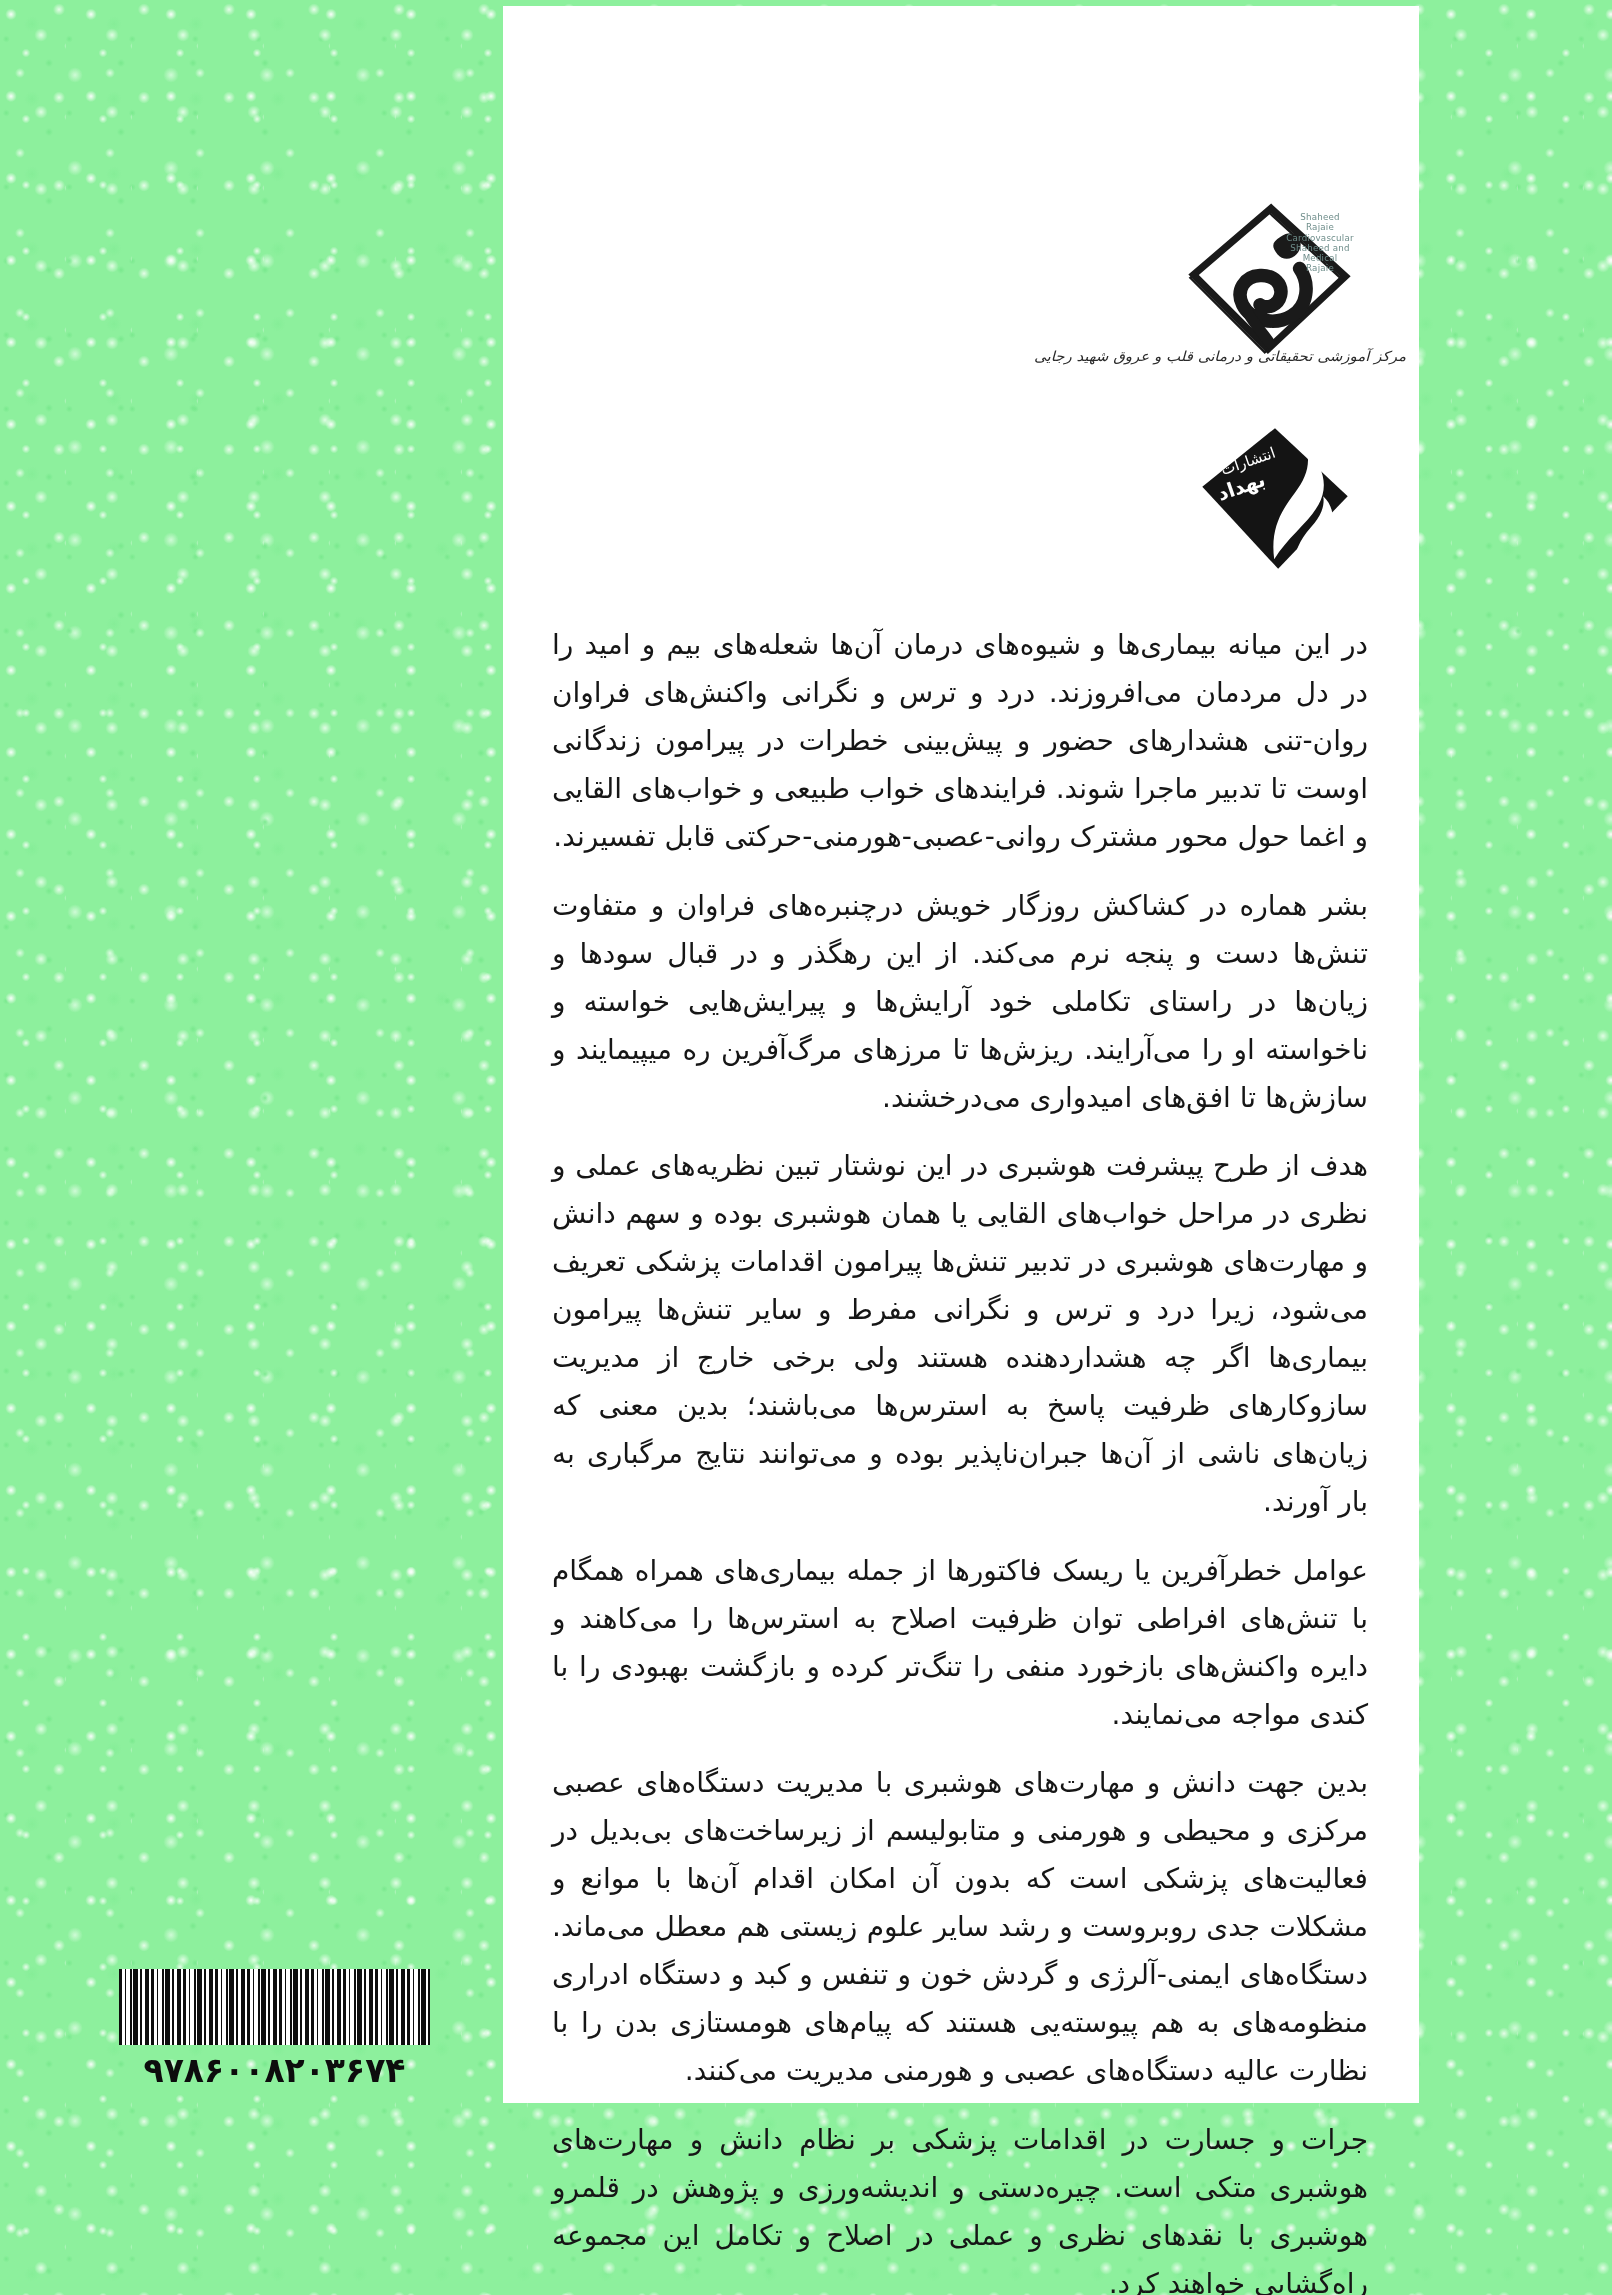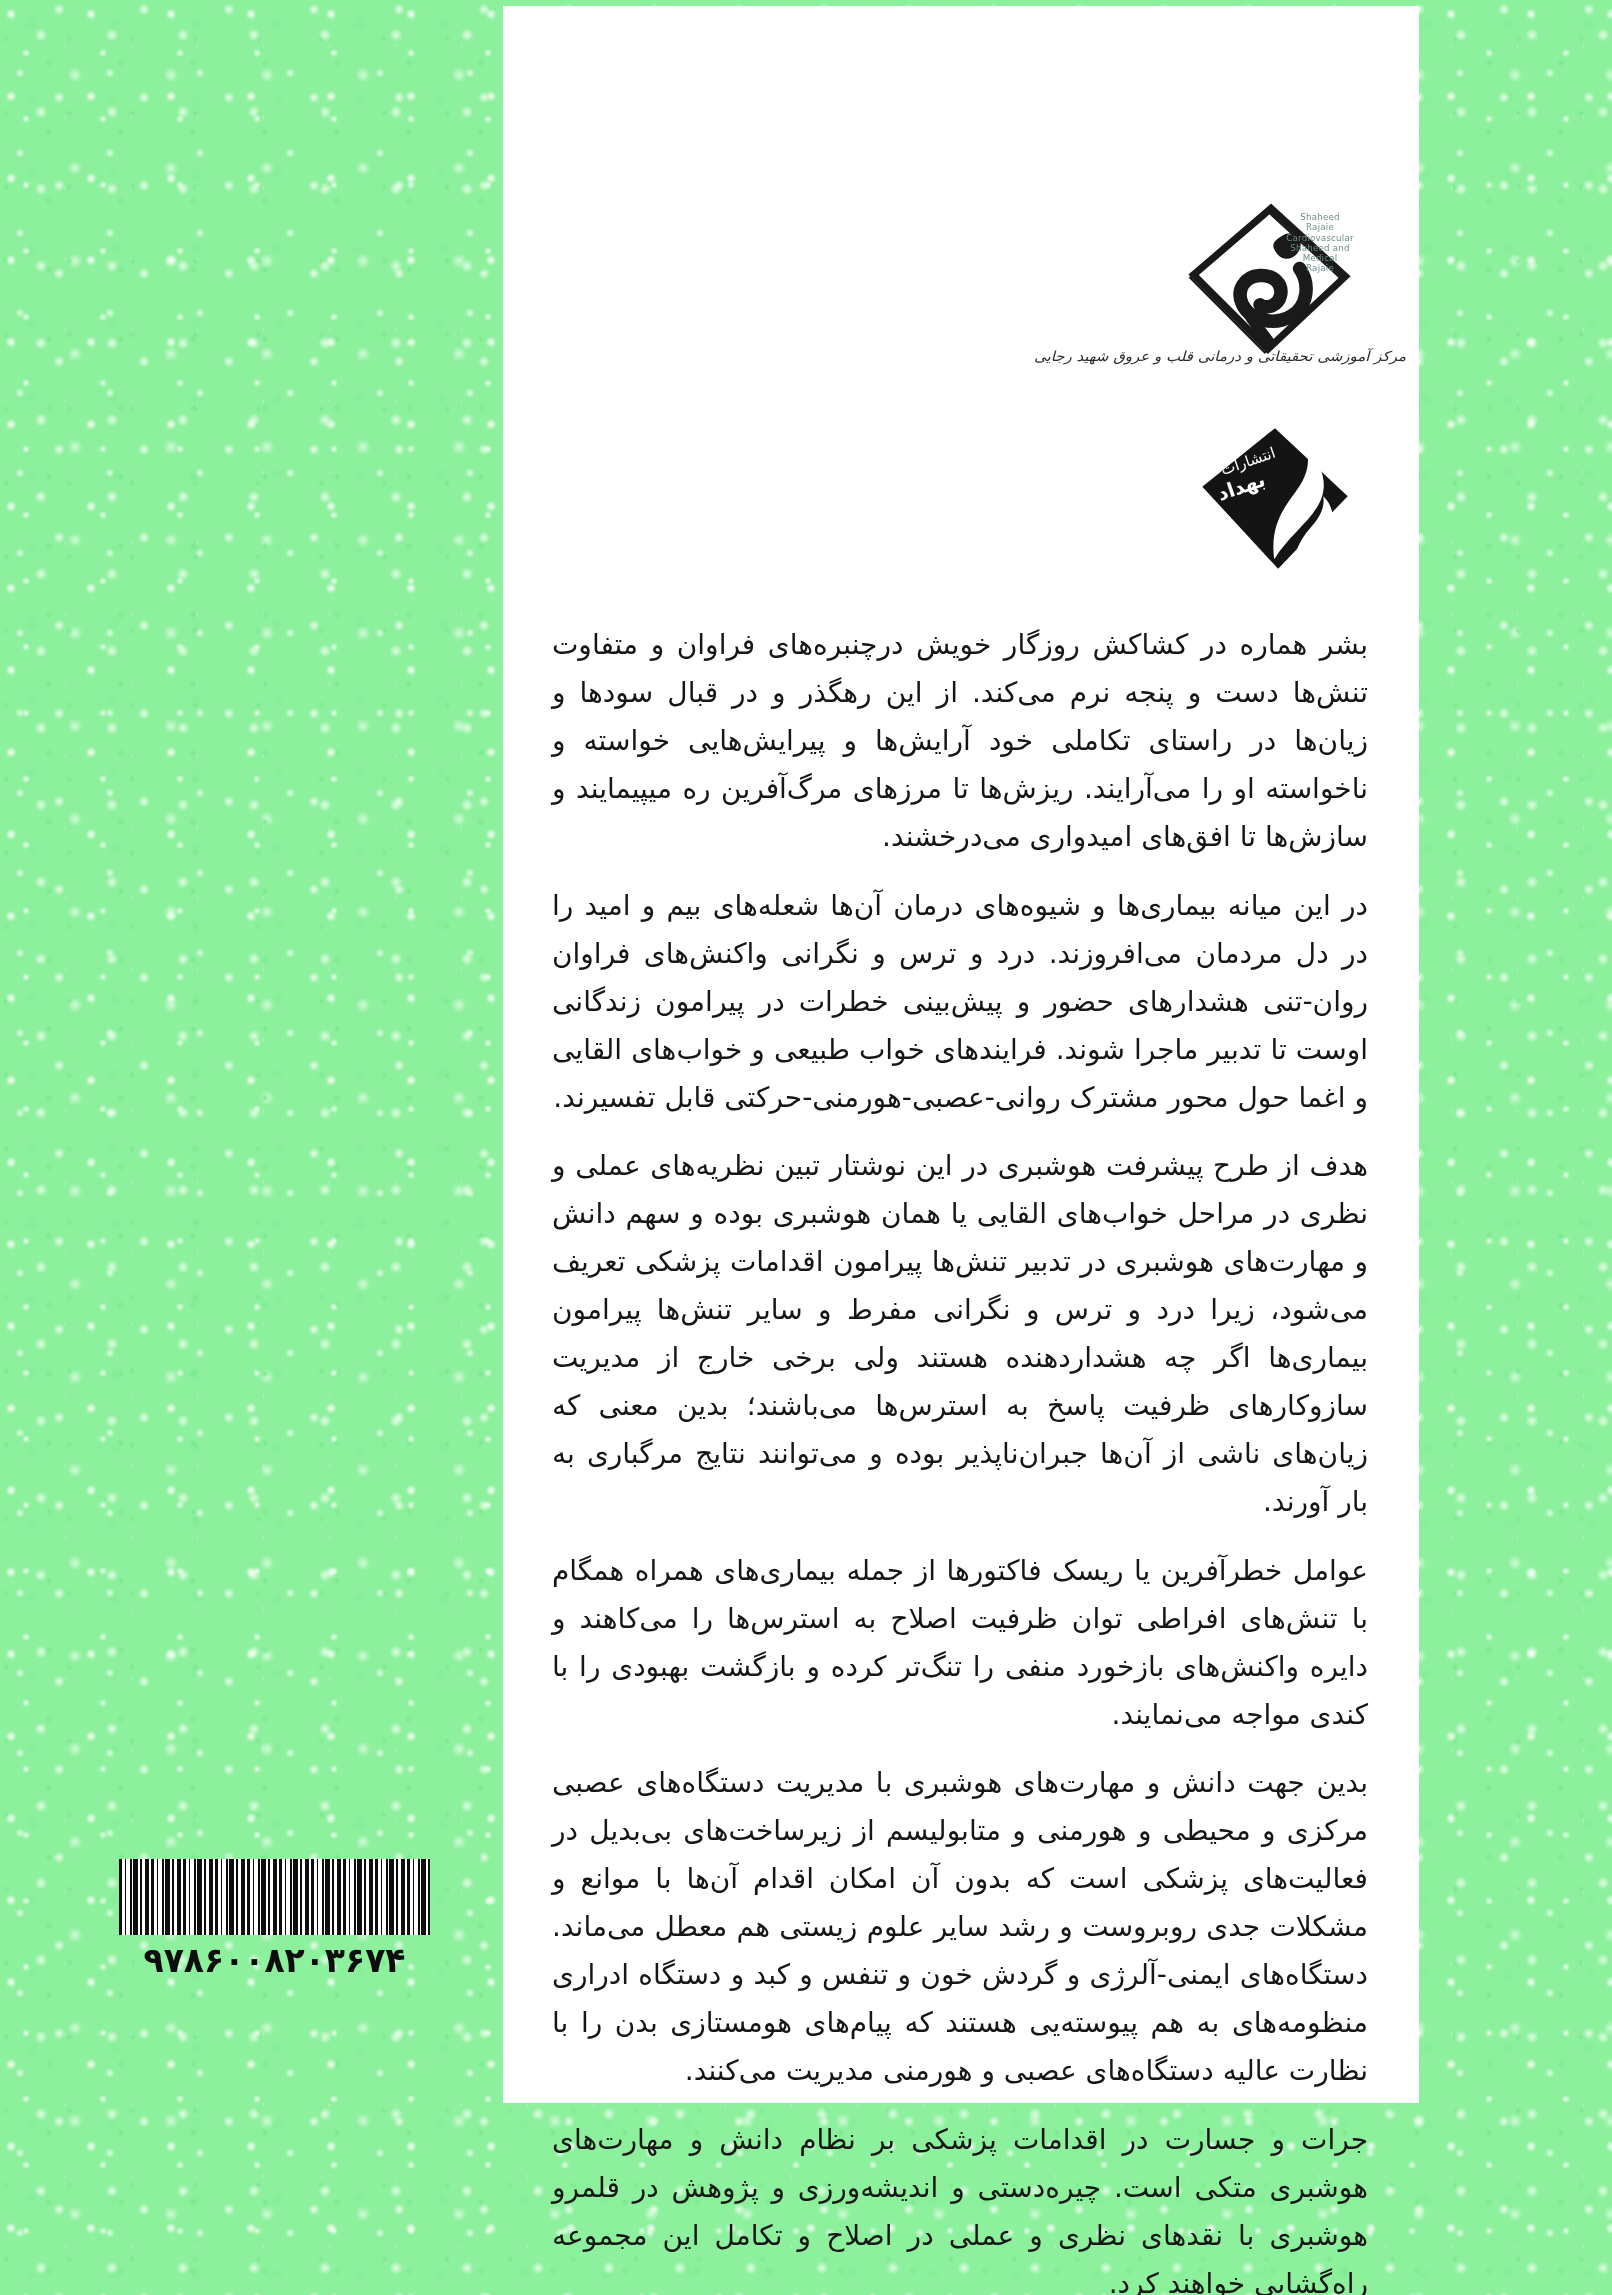--- a/index.html
+++ b/index.html
@@ -39,21 +39,21 @@
   
   .behdad-logo{position:absolute;left:1199px;top:425px;width:152px;height:147px;}
   
   .summary{
     position:absolute;left:552px;top:621px;width:816px;
     direction:rtl;text-align:justify;text-justify:inter-word;
     color:#161616;font-size:28px;line-height:48px;
   }
   .summary p{margin:0 0 20.6px 0;text-align-last:right;}
   
-  .barcode-wrap{position:absolute;left:119px;top:1859px;width:311px;}
+  .barcode-wrap{position:absolute;left:119px;top:1969px;width:311px;}
   .barcode-bars{
     width:311px;height:76px;
     background:repeating-linear-gradient(90deg,
       #0d0d0d 0 3.2px, #ffffff 3.2px 5.5px,
       #0d0d0d 5.5px 7.1px, #ffffff 7.1px 11px,
       #0d0d0d 11px 12.7px, #ffffff 12.7px 14.3px,
       #0d0d0d 14.3px 19px, #ffffff 19px 21.4px,
       #0d0d0d 21.4px 23px, #ffffff 23px 26px,
       #0d0d0d 26px 30px, #ffffff 30px 32px);
   }
@@ -91,22 +91,22 @@
   <polygon points="96,4 188,90 100,182 4,78" fill="#141414"></polygon>
 
   <path d="M95,170 C90,132 103,110 121,86 C135,68 141,50 136,32 C158,52 164,78 151,101 C138,124 112,142 95,170 Z" fill="#ffffff"></path>
 
   <path d="M120,178 C121,154 132,140 146,124 C155,113 159,101 157,90 C172,104 172,124 161,140 C151,155 133,165 120,178 Z" fill="#ffffff"></path>
   <text x="64" y="52" transform="rotate(-19 64 52)" text-anchor="middle" font-family="DejaVu Sans, sans-serif" font-size="19" fill="#ffffff">انتشارات</text>
   <text x="56" y="86" transform="rotate(-19 56 86)" text-anchor="middle" font-family="DejaVu Sans, sans-serif" font-size="25" font-weight="bold" fill="#ffffff">بهداد</text>
 </svg>
 
 <div class="summary">
+  <p>در این میانه بیماری‌ها و شیوه‌های درمان آن‌ها شعله‌های بیم و امید را در دل مردمان می‌افروزند. درد و ترس و نگرانی واکنش‌های فراوان روان-تنی هشدارهای حضور و پیش‌بینی خطرات در پیرامون زندگانی اوست تا تدبیر ماجرا شوند. فرایندهای خواب طبیعی و خواب‌های القایی و اغما حول محور مشترک روانی-عصبی-هورمنی-حرکتی قابل تفسیرند.</p>
   <p>بشر هماره در کشاکش روزگار خویش درچنبره‌های فراوان و متفاوت تنش‌ها دست و پنجه نرم می‌کند. از این رهگذر و در قبال سودها و زیان‌ها در راستای تکاملی خود آرایش‌ها و پیرایش‌هایی خواسته و ناخواسته او را می‌آرایند. ریزش‌ها تا مرزهای مرگ‌آفرین ره میپیمایند و سازش‌ها تا افق‌های امیدواری می‌درخشند.</p>
-  <p>در این میانه بیماری‌ها و شیوه‌های درمان آن‌ها شعله‌های بیم و امید را در دل مردمان می‌افروزند. درد و ترس و نگرانی واکنش‌های فراوان روان-تنی هشدارهای حضور و پیش‌بینی خطرات در پیرامون زندگانی اوست تا تدبیر ماجرا شوند. فرایندهای خواب طبیعی و خواب‌های القایی و اغما حول محور مشترک روانی-عصبی-هورمنی-حرکتی قابل تفسیرند.</p>
   <p>هدف از طرح پیشرفت هوشبری در این نوشتار تبین نظریه‌های عملی و نظری در مراحل خواب‌های القایی یا همان هوشبری بوده و سهم دانش و مهارت‌های هوشبری در تدبیر تنش‌ها پیرامون اقدامات پزشکی تعریف می‌شود، زیرا درد و ترس و نگرانی مفرط و سایر تنش‌ها پیرامون بیماری‌ها اگر چه هشداردهنده هستند ولی برخی خارج از مدیریت سازوکارهای ظرفیت پاسخ به استرس‌ها می‌باشند؛ بدین معنی که زیان‌های ناشی از آن‌ها جبران‌ناپذیر بوده و می‌توانند نتایج مرگباری به بار آورند.</p>
   <p>عوامل خطرآفرین یا ریسک فاکتورها از جمله بیماری‌های همراه همگام با تنش‌های افراطی توان ظرفیت اصلاح به استرس‌ها را می‌کاهند و دایره واکنش‌های بازخورد منفی را تنگ‌تر کرده و بازگشت بهبودی را با کندی مواجه می‌نمایند.</p>
   <p>بدین جهت دانش و مهارت‌های هوشبری با مدیریت دستگاه‌های عصبی مرکزی و محیطی و هورمنی و متابولیسم از زیرساخت‌های بی‌بدیل در فعالیت‌های پزشکی است که بدون آن امکان اقدام آن‌ها با موانع و مشکلات جدی روبروست و رشد سایر علوم زیستی هم معطل می‌ماند. دستگاه‌های ایمنی-آلرژی و گردش خون و تنفس و کبد و دستگاه ادراری منظومه‌های به هم پیوسته‌یی هستند که پیام‌های هومستازی بدن را با نظارت عالیه دستگاه‌های عصبی و هورمنی مدیریت می‌کنند.</p>
   <p>جرات و جسارت در اقدامات پزشکی بر نظام دانش و مهارت‌های هوشبری متکی است. چیره‌دستی و اندیشه‌ورزی و پژوهش در قلمرو هوشبری با نقدهای نظری و عملی در اصلاح و تکامل این مجموعه راه‌گشایی خواهند کرد.</p>
 </div>
 
 <div class="barcode-wrap">
   <div class="barcode-bars"></div>
   <div class="barcode-number">۹۷۸۶۰۰۸۲۰۳۶۷۴</div>
 </div>

